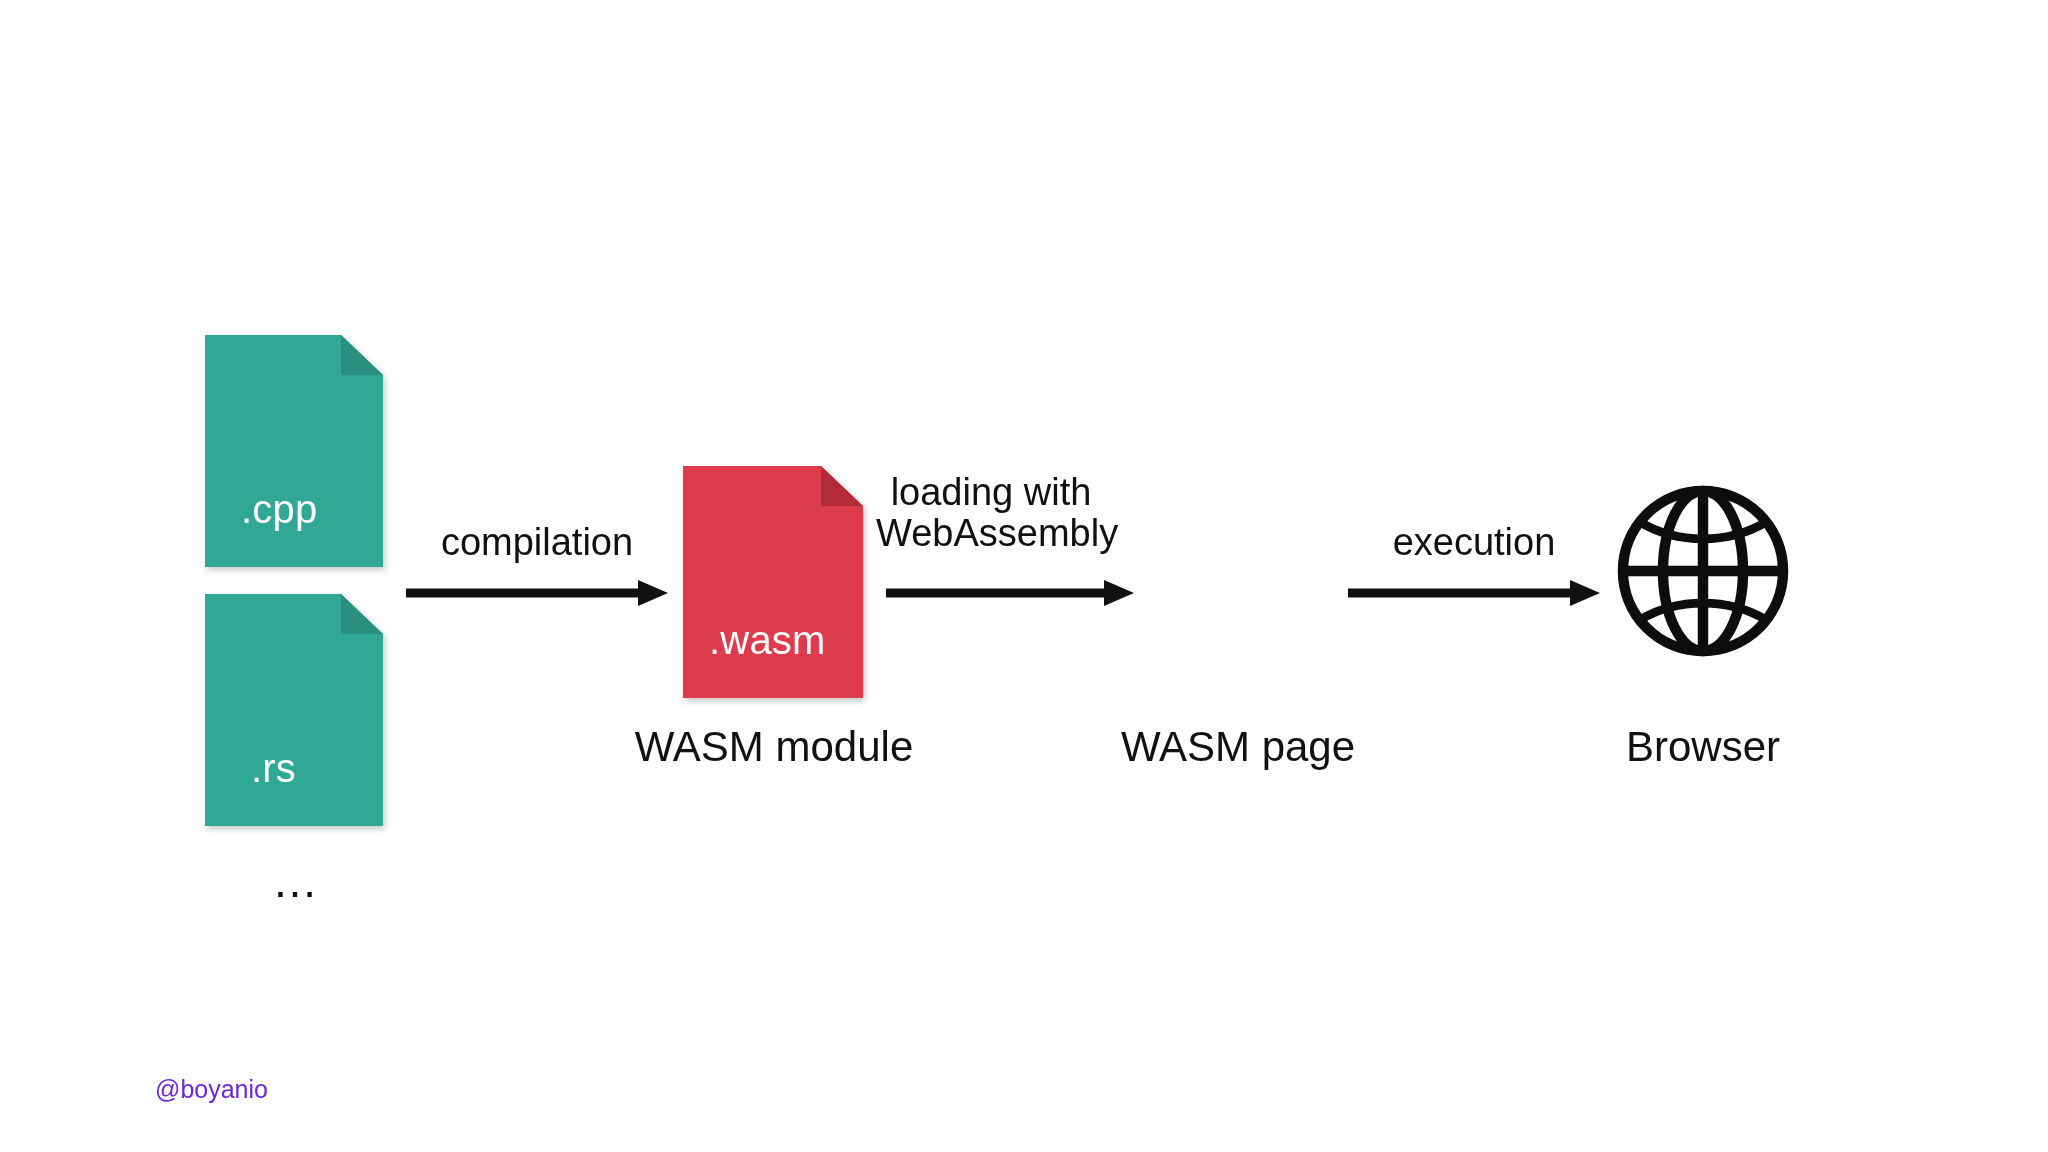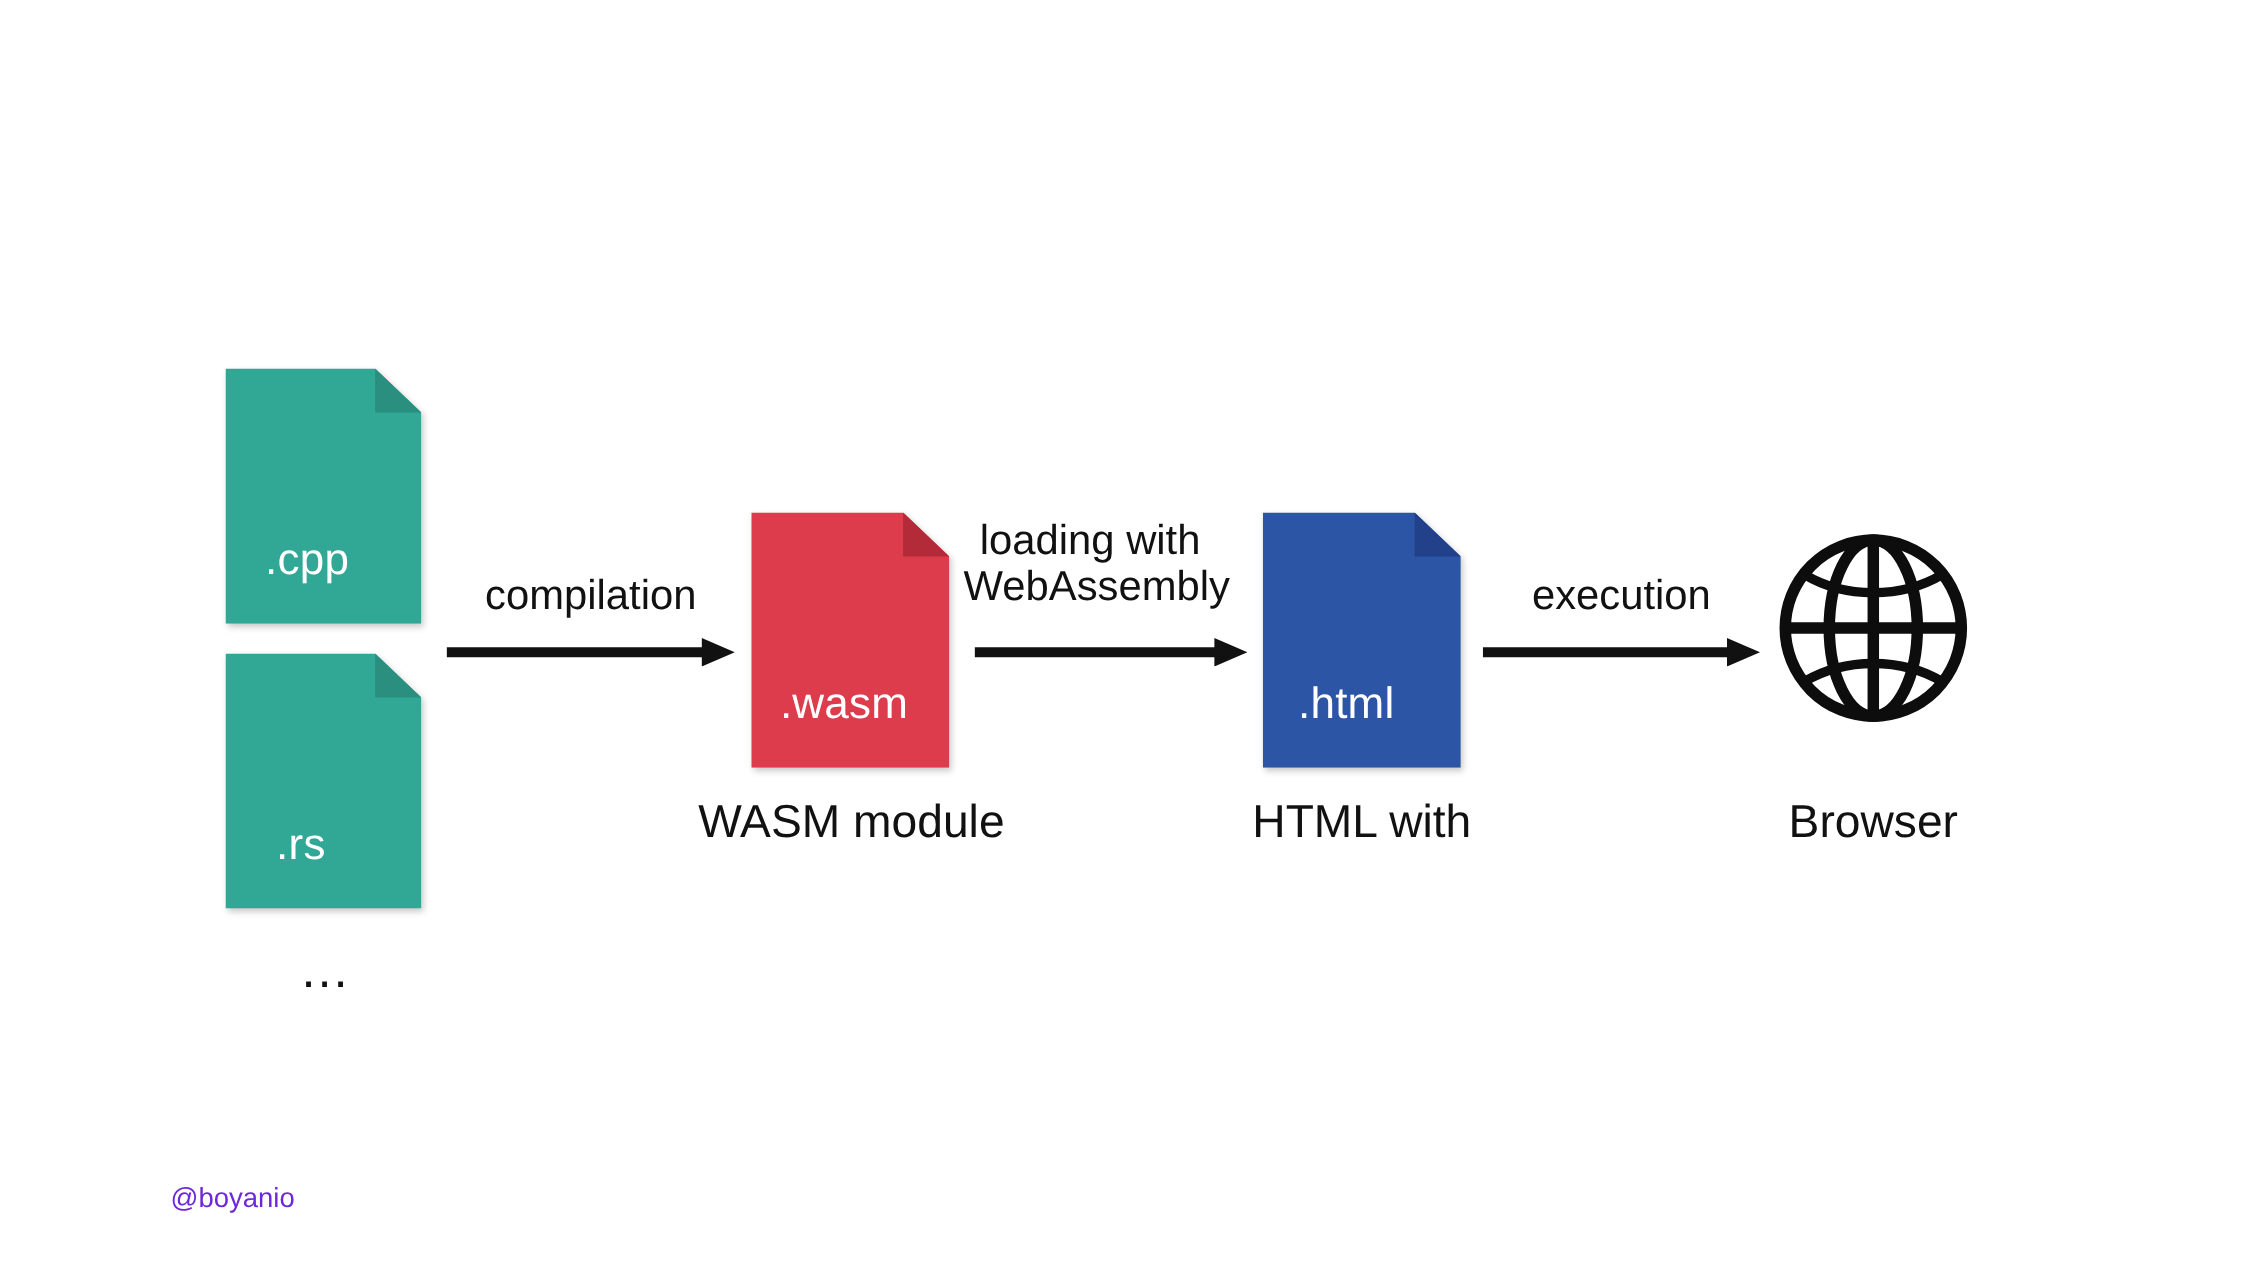--- a/index.html
+++ b/index.html
@@ -183,29 +183,20 @@
       <div>WebAssembly</div>
     </div>
     <span>
       <svg width="248" height="26" viewBox="0 0 248 26">
         <line x1="0" y1="13" x2="222" y2="13" stroke="#111111" stroke-width="9"></line>
         <path d="M248 13 L218 0 L218 26 Z" fill="#111111"></path>
       </svg>
     </span>
   </div>
 
-  <div class="doc" id="doc-html">
-    <span>
-      <svg width="180" height="232" viewBox="0 0 180 232">
-        <path d="M0 0 H138 L180 40 V232 H0 Z" fill="#2d55a5"></path>
-        <path d="M138 0 L180 40 H138 Z" fill="#23408a"></path>
-      </svg>
-    </span>
-    <span class="doc-label">.html</span>
-  </div>
 
   <div class="arrow" id="arrow-execution">
     <div class="arrow-label">execution</div>
     <span>
       <svg width="252" height="26" viewBox="0 0 252 26">
         <line x1="0" y1="13" x2="226" y2="13" stroke="#111111" stroke-width="9"></line>
         <path d="M252 13 L222 0 L222 26 Z" fill="#111111"></path>
       </svg>
     </span>
   </div>
@@ -217,18 +208,18 @@
         <line x1="50" y1="4" x2="50" y2="96"></line>
         <line x1="4" y1="50" x2="96" y2="50"></line>
         <ellipse cx="50" cy="50" rx="23" ry="46"></ellipse>
         <path d="M14 22 A 58 44 0 0 0 86 22" stroke-width="5"></path>
         <path d="M14 78 A 58 44 0 0 1 86 78" stroke-width="5"></path>
       </g>
     </svg>
   </div>
 
   <div class="caption" id="caption-wasm">WASM module</div>
-  <div class="caption" id="caption-html">HTML with</div>
+  <div class="caption" id="caption-html">WASM page</div>
   <div class="caption" id="caption-browser">Browser</div>
 
   <div class="footer-handle">@boyanio</div>
 
 </div>
 
 </body></html>

